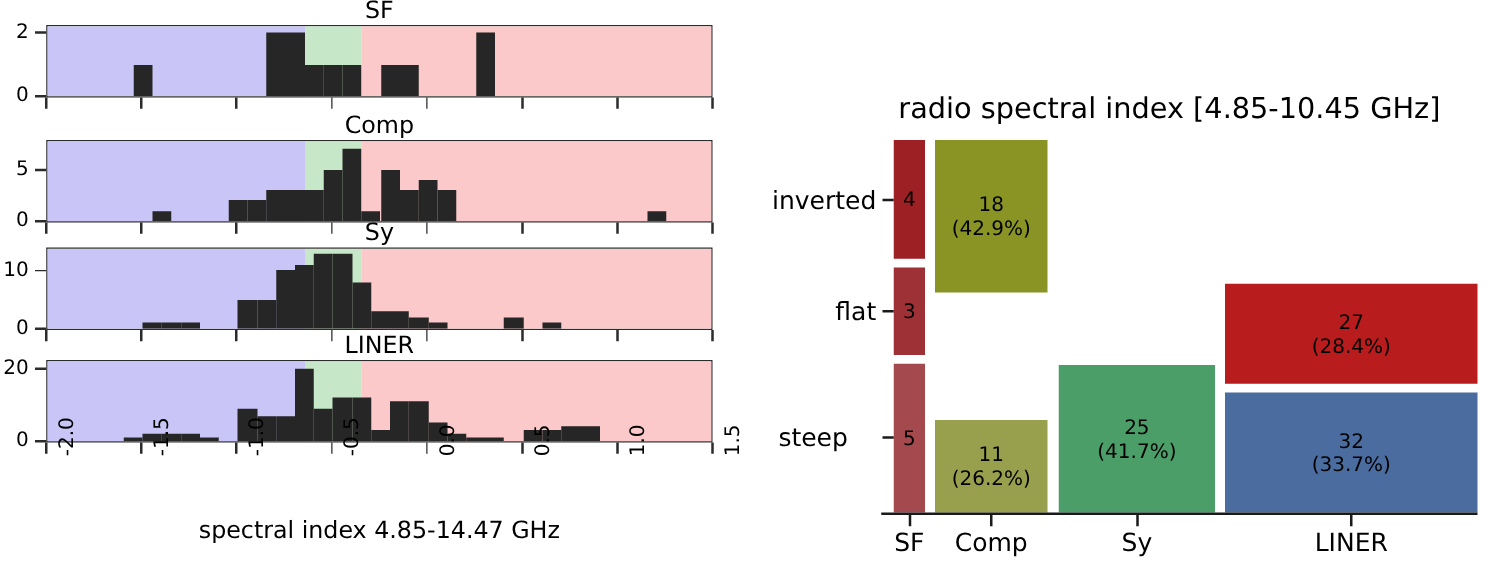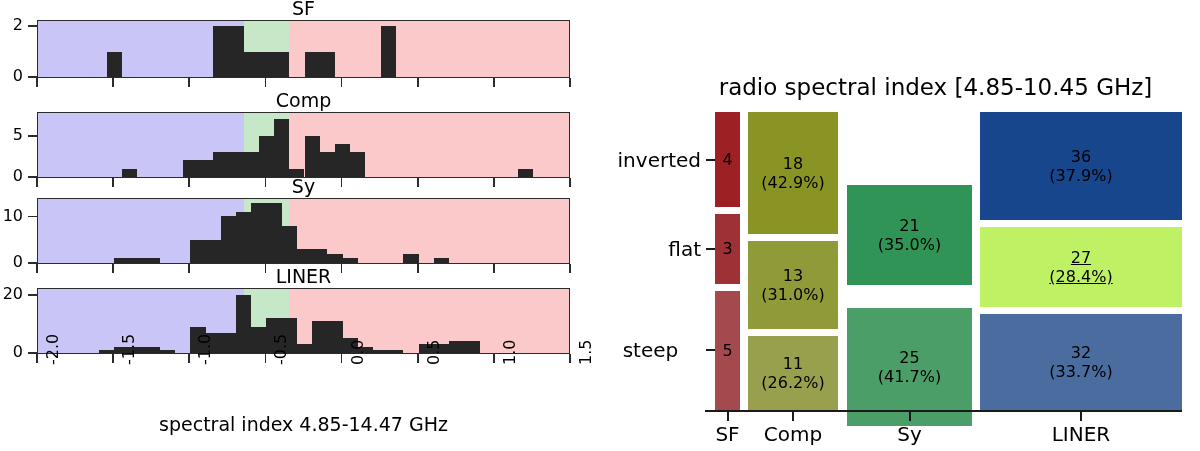--- a/index.html
+++ b/index.html
@@ -198,41 +198,29 @@
       <div class="mcell" style="left: 115px; width: 25px; top: 214.14px; height: 69.58px; background: rgb(158, 49, 53);">
         <span class="mlabel">3</span>
       </div>
       <div class="mcell" style="left: 115px; width: 25px; top: 290.72px; height: 119.28px; background: rgb(164, 73, 77);">
         <span class="mlabel">5</span>
       </div>
       <div class="mcell" style="left: 148px; width: 90px; top: 112px; height: 121.836px; background: rgb(138, 148, 37);">
         <span class="mlabel">18
 (42.9%)</span>
       </div>
-      <div class="mcell" style="left: 148px; width: 90px; top: 240.836px; height: 88.04px; background: rgb(145, 154, 57);">
-        <span class="mlabel">13
-(31.0%)</span>
-      </div>
       <div class="mcell" style="left: 148px; width: 90px; top: 335.876px; height: 74.408px; background: rgb(152, 160, 77);">
         <span class="mlabel">11
 (26.2%)</span>
       </div>
-      <div class="mcell" style="left: 247px; width: 125px; top: 185.172px; height: 99.4px; background: rgb(47, 148, 86);">
-        <span class="mlabel">21
-(35.0%)</span>
-      </div>
-      <div class="mcell" style="left: 247px; width: 125px; top: 291.572px; height: 118.428px; background: rgb(76, 158, 104); margin-top: 16px;">
+      <div class="mcell" style="left: 247px; width: 125px; top: 291.572px; height: 118.428px; background: rgb(76, 158, 104);">
         <span class="mlabel">25
 (41.7%)</span>
       </div>
-      <div class="mcell" style="left: 380px; width: 202px; top: 112px; height: 107.636px; background: rgb(23, 70, 140);">
-        <span class="mlabel">36
-(37.9%)</span>
-      </div>
-      <div class="mcell" style="left: 380px; width: 202px; top: 226.636px; height: 80.656px; background: #bef264; text-decoration: underline;">
+      <div class="mcell" style="left: 380px; width: 202px; top: 226.636px; height: 80.656px; background: #b91c1c;">
         <span class="mlabel">27
 (28.4%)</span>
       </div>
       <div class="mcell" style="left: 380px; width: 202px; top: 314.292px; height: 95.708px; background: rgb(74, 108, 158);">
         <span class="mlabel">32
 (33.7%)</span>
       </div>
       <div class="row-tick" style="left: 106px; top: 158.57px;"></div>
       <div class="row-label" style="left: 0px; width: 101px; top: 149.57px;">inverted</div>
       <div class="row-tick" style="left: 106px; top: 247.93px;"></div>

